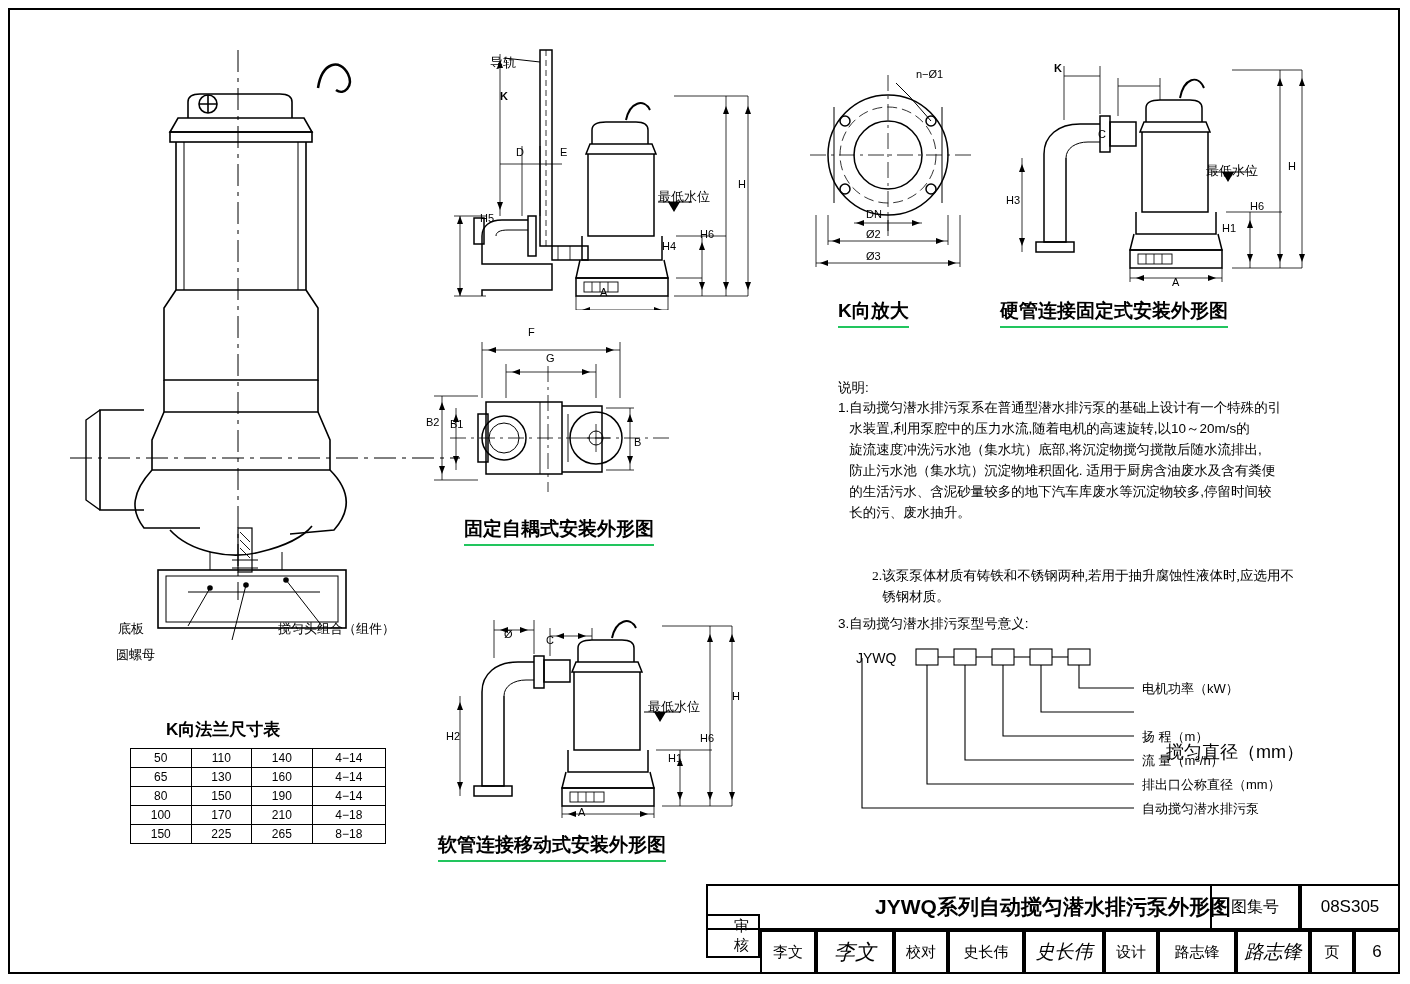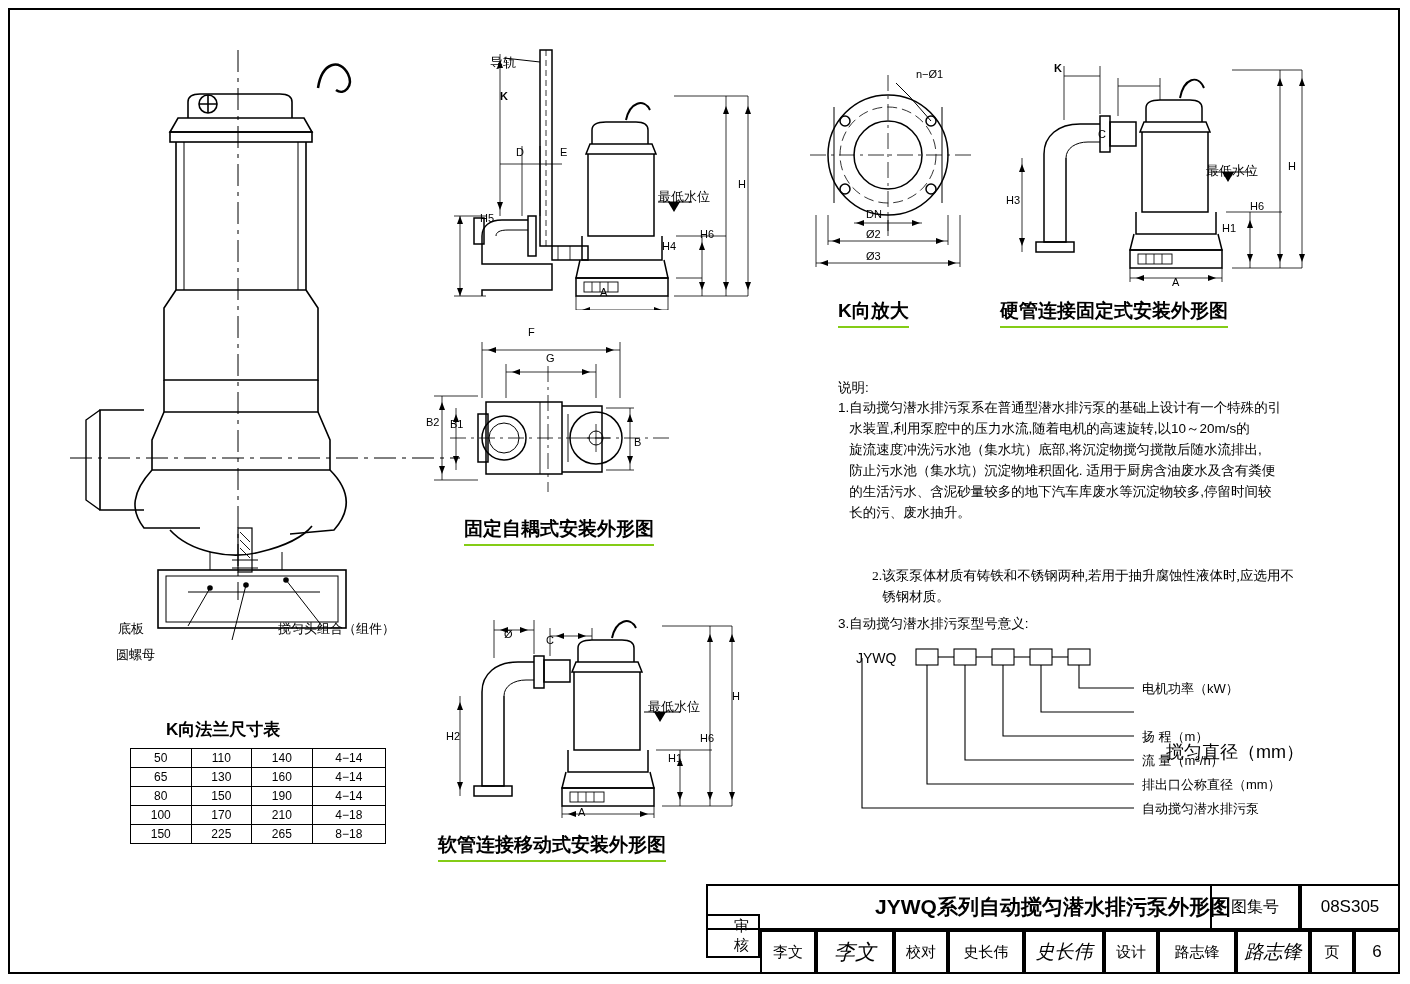--- a/index.html
+++ b/index.html
@@ -2,21 +2,21 @@
 <html><head>
 <meta charset="utf-8">
 <style>
   html,body{margin:0;padding:0;background:#ffffff;}
   body{font-family:"Liberation Sans","DejaVu Sans",sans-serif;color:#000;}
   #page{position:relative;width:1410px;height:984px;overflow:hidden;background:#fff;}
   .frame{position:absolute;left:8px;top:8px;width:1392px;height:966px;border:2px solid #000;box-sizing:border-box;}
   .abs{position:absolute;}
   .lbl{position:absolute;font-size:13px;white-space:nowrap;}
   .lblsm{position:absolute;font-size:11px;white-space:nowrap;}
-  .title-cn{position:absolute;font-size:19px;font-weight:bold;white-space:nowrap;border-bottom:2px solid #84cc16;padding-bottom:2px;}
+  .title-cn{position:absolute;font-size:19px;font-weight:bold;white-space:nowrap;border-bottom:2px solid #22c55e;padding-bottom:2px;}
   .note{position:absolute;font-size:13.5px;line-height:1.55;white-space:pre-wrap;}
   svg{display:block;}
   table.dim{position:absolute;border-collapse:collapse;font-size:12px;}
   table.dim td,table.dim th{border:1px solid #000;text-align:center;padding:2px 6px;font-weight:normal;}
   .tbl-title{position:absolute;font-size:17px;font-weight:bold;}
   .bottom-box{position:absolute;border:2px solid #000;box-sizing:border-box;}
   .bt-title{font-size:21px;font-weight:bold;text-align:center;}
   .sig{font-family:"Liberation Serif","DejaVu Serif",serif;font-style:italic;}
   .cellc{display:flex;align-items:center;justify-content:center;height:100%;}
 </style>

